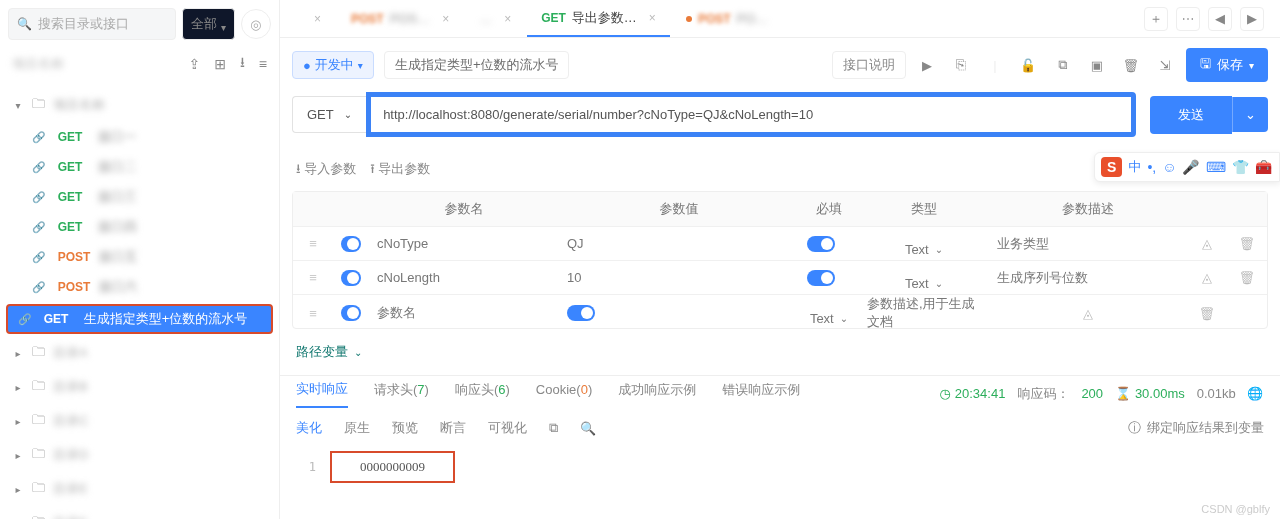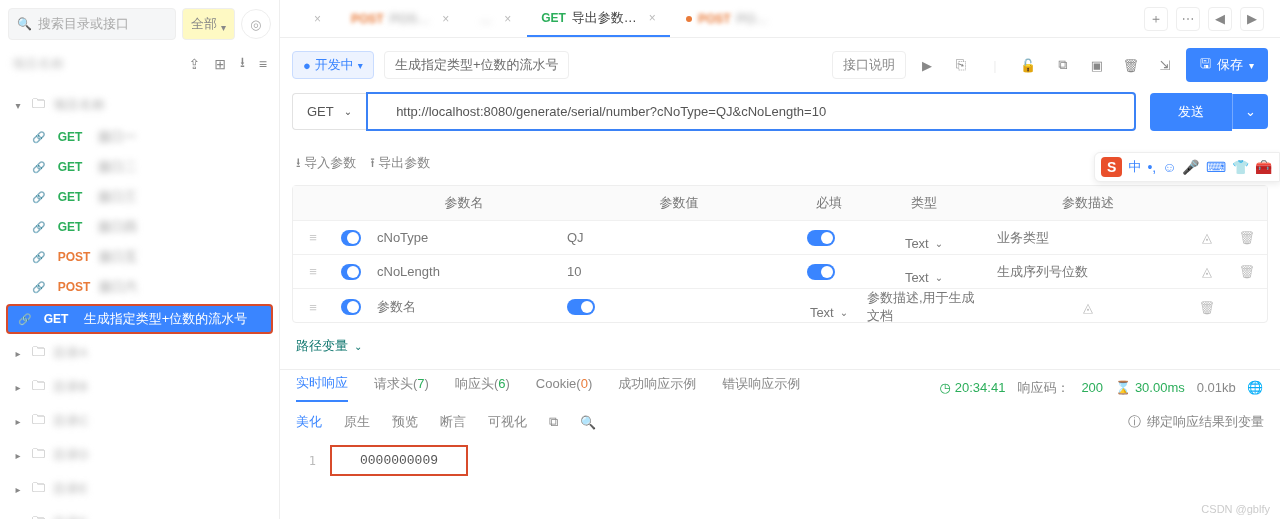--- a/index.html
+++ b/index.html
@@ -3,21 +3,21 @@
 <meta charset="utf-8">
 <style>
   * { box-sizing: border-box; margin: 0; padding: 0; }
   body { font-family: "Segoe UI", Arial, sans-serif; font-size: 13px; color: #555; background: #fff; width: 1280px; height: 519px; overflow: hidden; position: relative; }
   .container { display: flex; width: 100%; height: 100%; }
   
   .sidebar { width: 280px; border-right: 1px solid #eee; display: flex; flex-direction: column; background: #fff; }
   .sb-search-row { display: flex; align-items: center; gap: 6px; padding: 8px; }
   .sb-search { flex: 1; display: flex; align-items: center; gap: 6px; background: #f5f6f7; border: 1px solid #eee; border-radius: 4px; padding: 6px 8px; color: #aaa; }
   .sb-search .icon { font-size: 12px; }
-  .sb-filter { display:flex; align-items:flex-end; gap:4px; background:#fef9c3; border:1px solid #eee; border-radius:4px; padding:6px 8px; color:#888; }
+  .sb-filter { display:flex; align-items:flex-end; gap:4px; background:#0f172a; border:1px solid #eee; border-radius:4px; padding:6px 8px; color:#888; }
   .sb-target { width:30px; height:30px; display:flex; align-items:center; justify-content:center; border:1px solid #eee; border-radius:50%; color:#aaa; }
   .sb-row2 { display:flex; align-items:center; justify-content:flex-end; gap:14px; padding:4px 12px 8px; color:#888; }
   .sb-row2 .project { flex:1; color:#c0c0c0; filter: blur(3px); white-space:nowrap; overflow:hidden; }
   .sb-row2 .icon { font-size:14px; color:#888; }
   .tree { flex:1; overflow:auto; padding:4px 0; }
   .tree-item { display:flex; align-items:center; gap:8px; padding:6px 12px; white-space:nowrap; }
   .tree-item .chev { font-size:10px; color:#888; width:12px; display:inline-block; text-align:center; }
   .tree-item .chev.blank { visibility:hidden; }
   .tree-item .folder { color:#888; font-size:13px; }
   .tree-item .link-icon { color:#aaa; font-size:11px; }
@@ -48,21 +48,21 @@
   .meta-row { display:flex; align-items:center; gap:10px; padding:10px 12px; }
   .badge-dev { background:#edf3ff; border:1px solid #c9dcff; color:#3a85ff; padding:4px 10px; border-radius:4px; display:inline-flex; align-items:center; gap:4px; }
   .api-name { flex:0 0 auto; padding:4px 10px; border:1px solid #eee; border-radius:4px; color:#6b6b6b; }
   .api-desc { padding:4px 10px; border:1px solid #eee; border-radius:4px; color:#888; margin-left:auto; }
   .meta-icons { display:flex; align-items:center; gap:12px; color:#888; }
   .meta-icons span { width:22px; text-align:center; }
   .save-btn { background:#3a85ff; color:#fff; padding:6px 14px; border-radius:4px; display:inline-flex; align-items:center; gap:6px; }
   
   .url-row { display:flex; align-items:center; gap:0; padding:0 12px 12px; }
   .method-sel { border:1px solid #e2e2e2; border-right:none; border-radius:4px 0 0 4px; padding:10px 14px; display:flex; align-items:center; gap:10px; color:#555; }
-  .url-input { flex:1; border:2px solid #3b82f6; border-radius:0 4px 4px 0; padding:10px 28px; color:#555; }
+  .url-input { flex:1; border:5px solid #3b82f6; border-radius:0 4px 4px 0; padding:10px 12px; color:#555; }
   .send-btn { background:#3a85ff; color:#fff; padding:10px 28px; border-radius:4px 0 0 4px; margin-left:14px; }
   .send-drop { background:#3a85ff; color:#fff; padding:10px 12px; border-left:1px solid rgba(255,255,255,.3); border-radius:0 4px 4px 0; }
   
   .req-tabs { display:flex; align-items:center; gap:26px; padding:0 16px; color:#888; border-bottom:1px solid #eee; height:34px; }
   .req-tabs .t { padding-bottom:10px; }
   .req-tabs .t.active { color:#3a85ff; border-bottom:2px solid #3a85ff; }
   .import-row { display:flex; gap:14px; padding:10px 16px; color:#888; }
   
   .ptable { width:calc(100% - 24px); margin:0 12px; border:1px solid #eee; border-radius:4px; }
   .ptable .row { display:grid; grid-template-columns: 40px 36px 190px 240px 60px 130px 1fr 40px 40px; align-items:center; height:34px; border-top:1px solid #f0f0f0; }
@@ -86,21 +86,21 @@
   .resp-right .time { color:#2cae5b; display:flex; align-items:center; gap:4px; }
   .resp-right .code { color:#2cae5b; }
   .resp-right .dur { color:#2cae5b; }
   .resp-right .lbl { color:#888; }
   .view-tabs { display:flex; align-items:center; gap:22px; padding:8px 16px; color:#888; }
   .view-tabs .t.active { color:#3a85ff; }
   .view-tabs .right { margin-left:auto; display:flex; align-items:center; gap:6px; color:#888; }
   .body-area { padding:6px 16px; font-family: Consolas, monospace; }
   .body-line { display:flex; align-items:center; gap:14px; }
   .body-line .ln { color:#bbb; width:20px; text-align:right; font-size:12px; }
-  .body-val { border:2px solid #d84b2b; padding:6px 28px; color:#555; font-family: Liberation Mono, monospace; }
+  .body-val { border:2px solid #d84b2b; padding:6px 28px; color:#555; font-family: Liberation Serif, serif; }
   .watermark { position:absolute; bottom:4px; right:10px; color:#ccc; font-size:11px; }
   
   .float-bar { position:absolute; right:0; top:152px; display:flex; align-items:center; gap:6px; background:#fff; padding:4px 6px; border:1px solid #eee; border-radius:6px 0 0 6px; box-shadow:0 2px 6px rgba(0,0,0,.08); }
   .float-bar .logo { background:#e94f2b; color:#fff; font-weight:bold; padding:2px 6px; border-radius:4px; font-size:14px; }
   .float-bar .ico { color:#3a85ff; font-size:14px; }
   .float-bar .txt { color:#3a85ff; font-size:13px; }
 </style>
 </head>
 <body>
 

